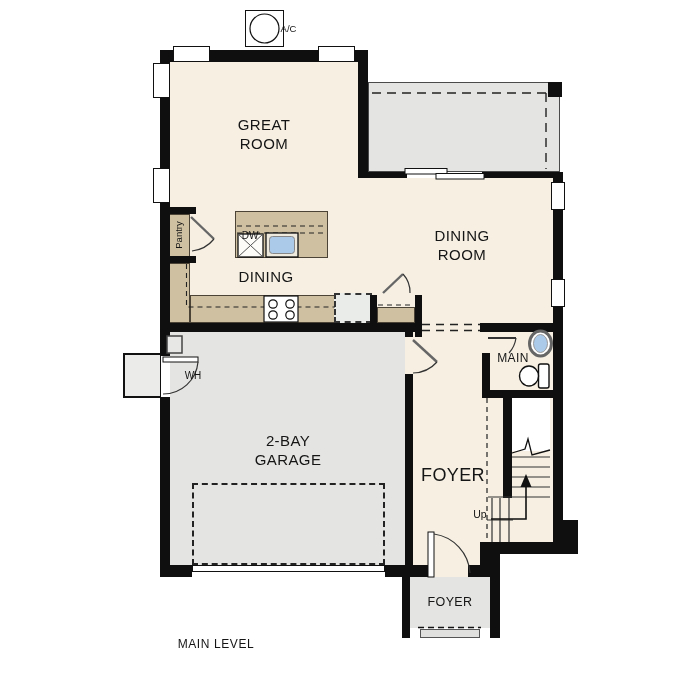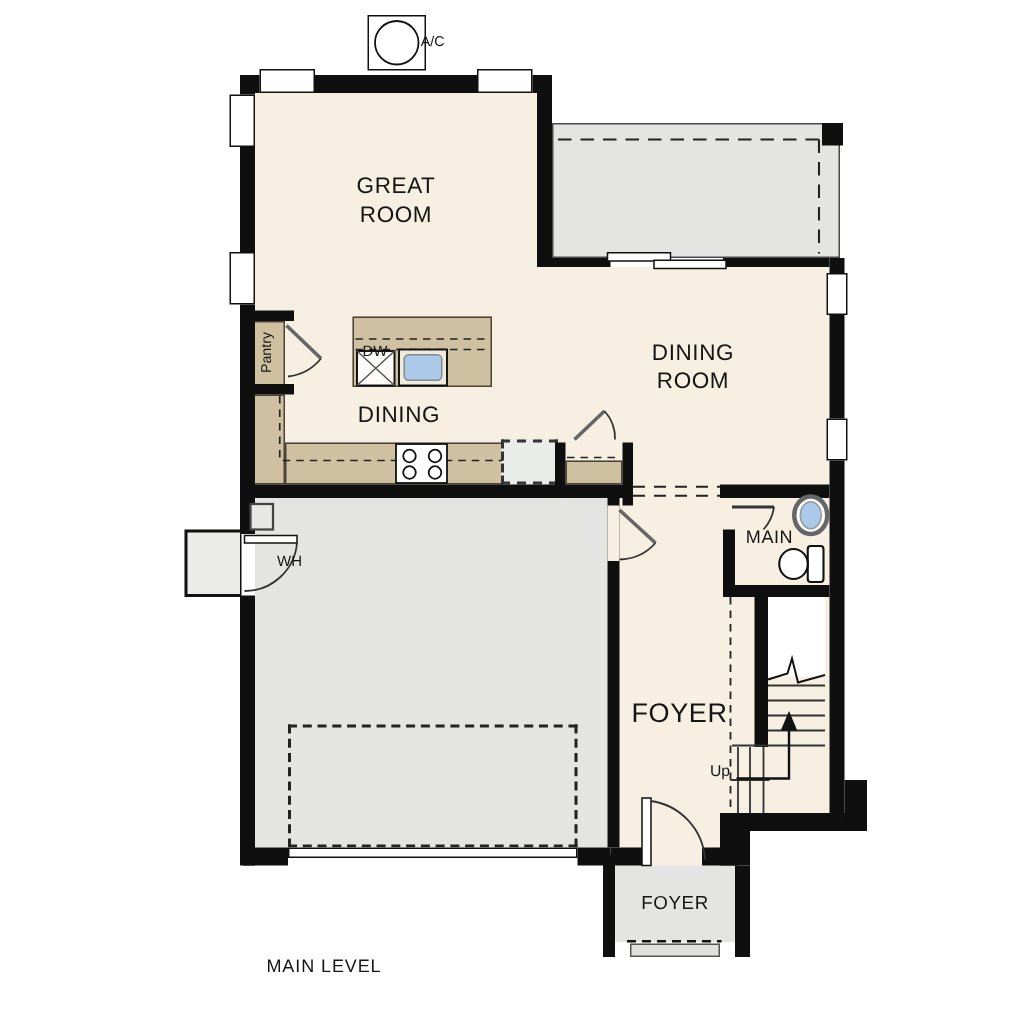--- a/index.html
+++ b/index.html
@@ -170,20 +170,22 @@
     </g>
 
     <circle cx="264.5" cy="28.5" r="14.5" fill="#fff" stroke="#111" stroke-width="1.2"></circle>
   </svg>
 
   <div class="label" style="left:264px;top:134px;font-size:15px;">GREAT
 ROOM</div>
   <div class="label" style="left:462px;top:245px;font-size:15px;">DINING
 ROOM</div>
   <div class="label" style="left:266px;top:277px;font-size:15px;">DINING</div>
+  <div class="label" style="left:288px;top:450px;font-size:15px;">2-BAY
+GARAGE</div>
   <div class="label" style="left:453px;top:476px;font-size:18px;">FOYER</div>
   <div class="label" style="left:513px;top:359px;font-size:12px;">MAIN</div>
   <div class="label" style="left:450px;top:602px;font-size:12.5px;">FOYER</div>
   <div class="label small rot" style="left:179px;top:235px;font-size:9.5px;">Pantry</div>
   <div class="label small" style="left:250px;top:236px;font-size:10px;">DW</div>
   <div class="label small" style="left:193px;top:344px;font-size:10px;margin-top:32px;">WH</div>
   <div class="label small" style="left:480px;top:515px;font-size:10.5px;">Up</div>
   <div class="label small" style="left:264.5px;top:28.5px;font-size:9.5px;margin-left:24px;">A/C</div>
   <div class="label" style="left:216px;top:645px;font-size:12px;letter-spacing:.6px;">MAIN LEVEL</div>
 

